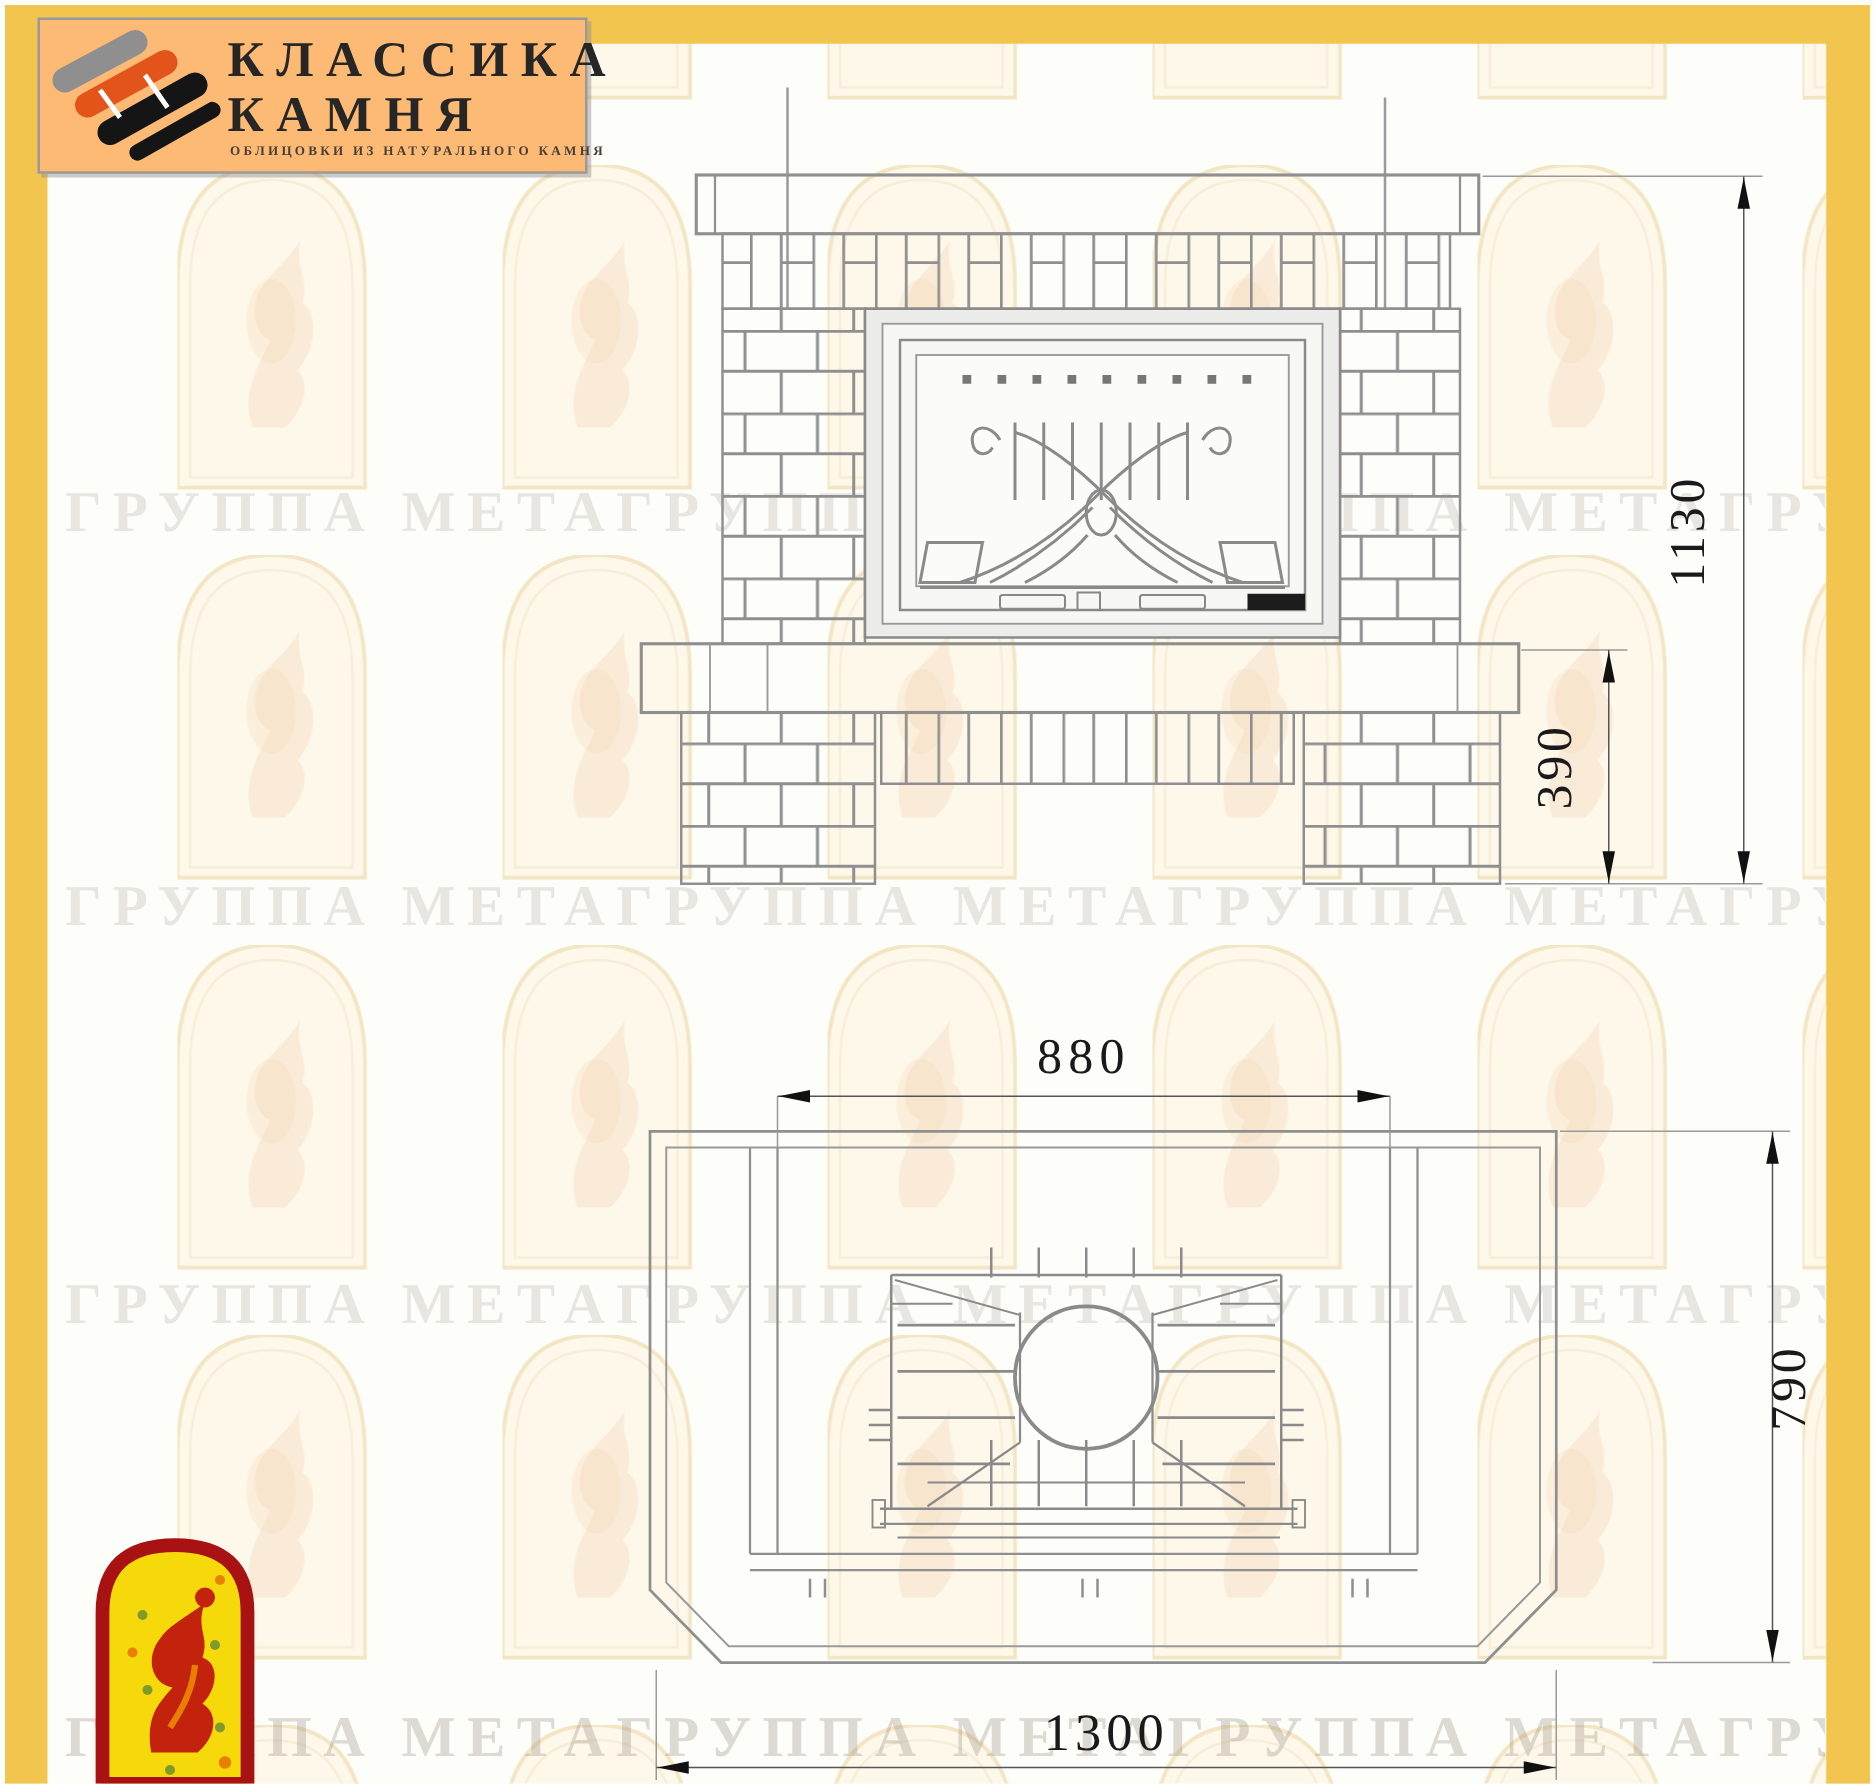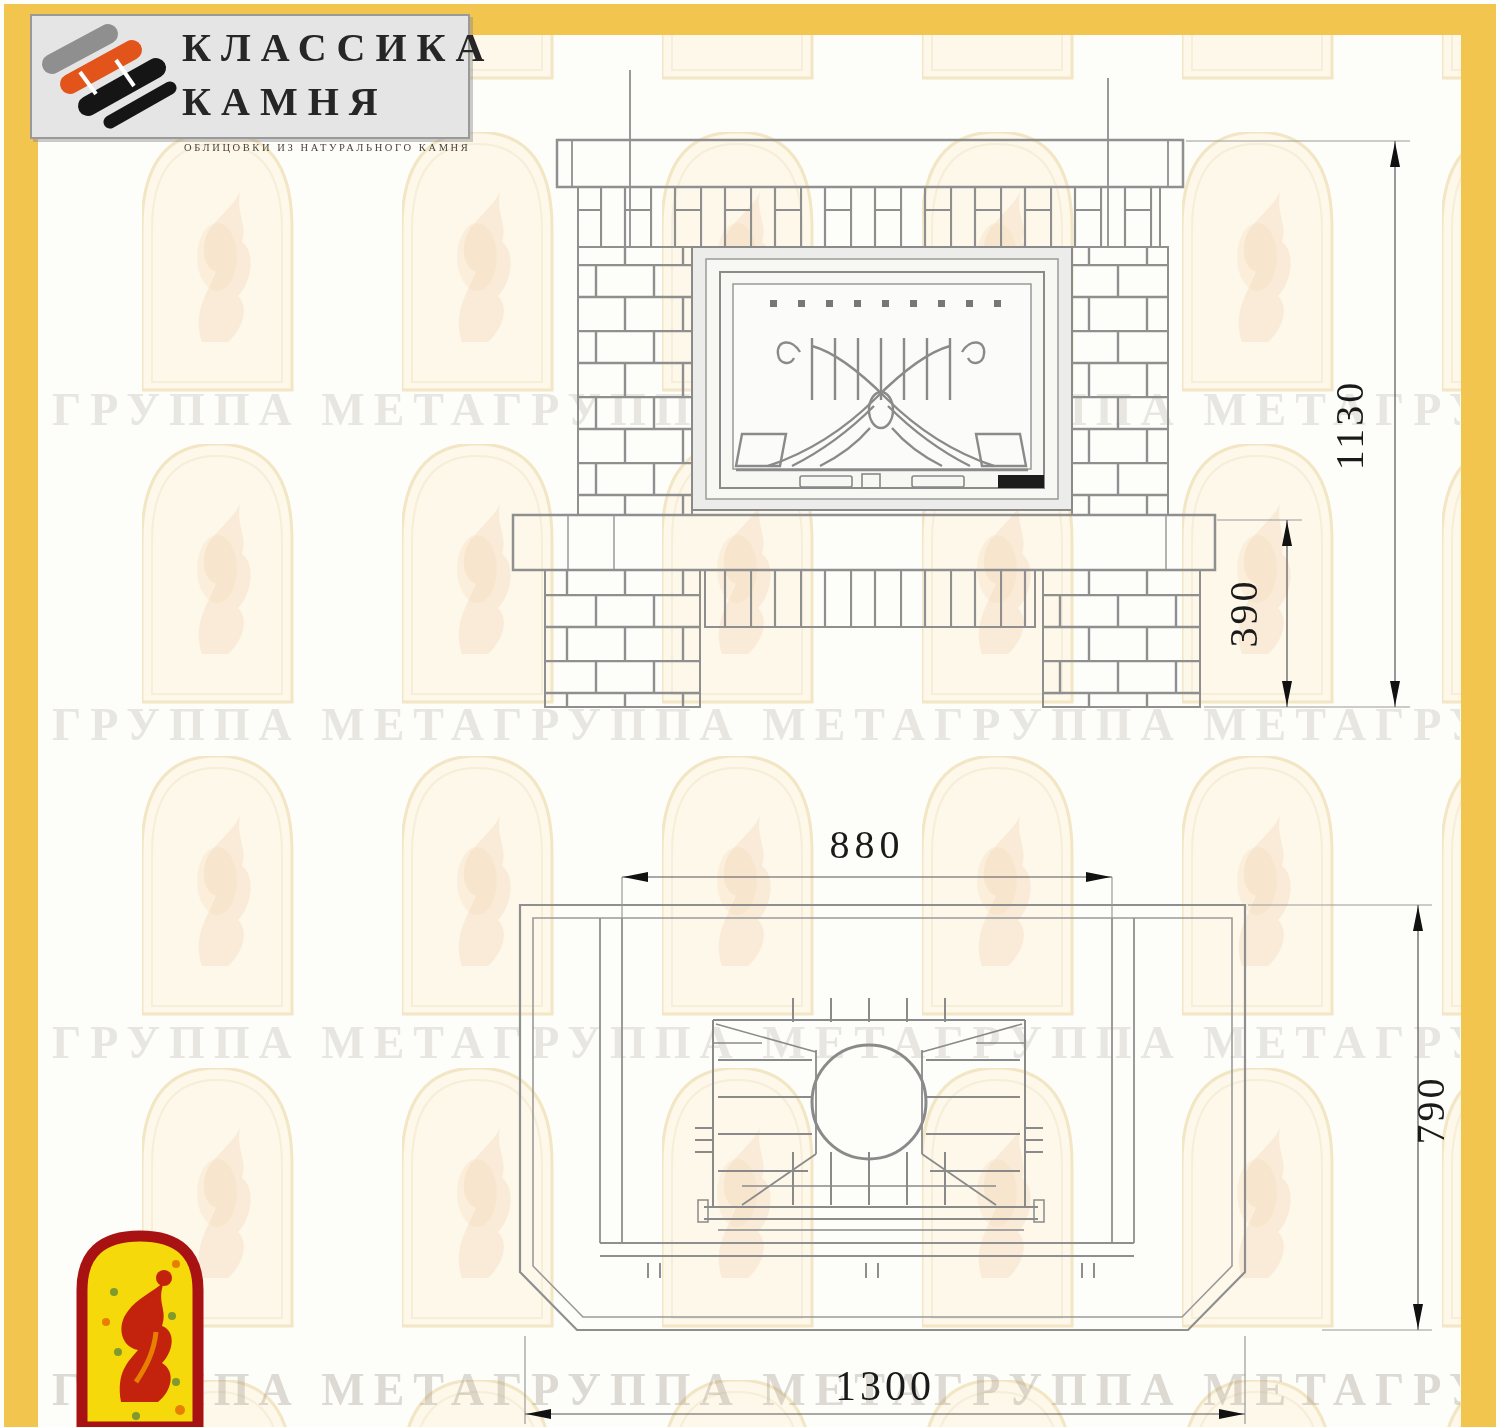--- a/index.html
+++ b/index.html
@@ -29,36 +29,36 @@
   #wm-row-4{top:1363px;color:rgba(120,105,88,0.24);}
 
   #wm-arches{position:absolute;left:0;top:0;z-index:1;}
 
   
   #drawing{position:absolute;left:0;top:0;z-index:3;}
 
   
   #logo-box{
     position:absolute;left:30px;top:14px;width:436px;height:121px;
-    background:#e5e5e5;border:2px solid #9a9a9a;
+    background:#fdba74;border:2px solid #9a9a9a;
     box-shadow:3px 3px 0 rgba(140,140,140,0.45);
     z-index:6;
   }
   #logo-mark{position:absolute;left:6px;top:4px;}
   #logo-line1{
     position:absolute;left:150px;top:8px;
     font-size:40px;letter-spacing:10px;color:#262626;font-weight:600;white-space:nowrap;
   }
   #logo-line2{
     position:absolute;left:150px;top:52px;
-    font-size:40px;letter-spacing:10px;color:#262626;font-weight:600;white-space:nowrap;margin-top:10px;
+    font-size:40px;letter-spacing:10px;color:#262626;font-weight:600;white-space:nowrap;
   }
   #logo-tagline{
     position:absolute;left:152px;top:100px;
-    font-size:10.5px;letter-spacing:2.6px;color:#4a3f38;font-weight:normal;white-space:nowrap;margin-top:26px;
+    font-size:10.5px;letter-spacing:2.6px;color:#4a3f38;font-weight:bold;white-space:nowrap;
   }
 
   
   #model-title{
     position:absolute;left:88px;top:776px;
     font-size:46px;font-weight:bold;letter-spacing:2px;color:#1c1c1c;
     z-index:4;white-space:nowrap;
   }
 
   #meta-logo{position:absolute;left:76px;top:1230px;z-index:6;}

